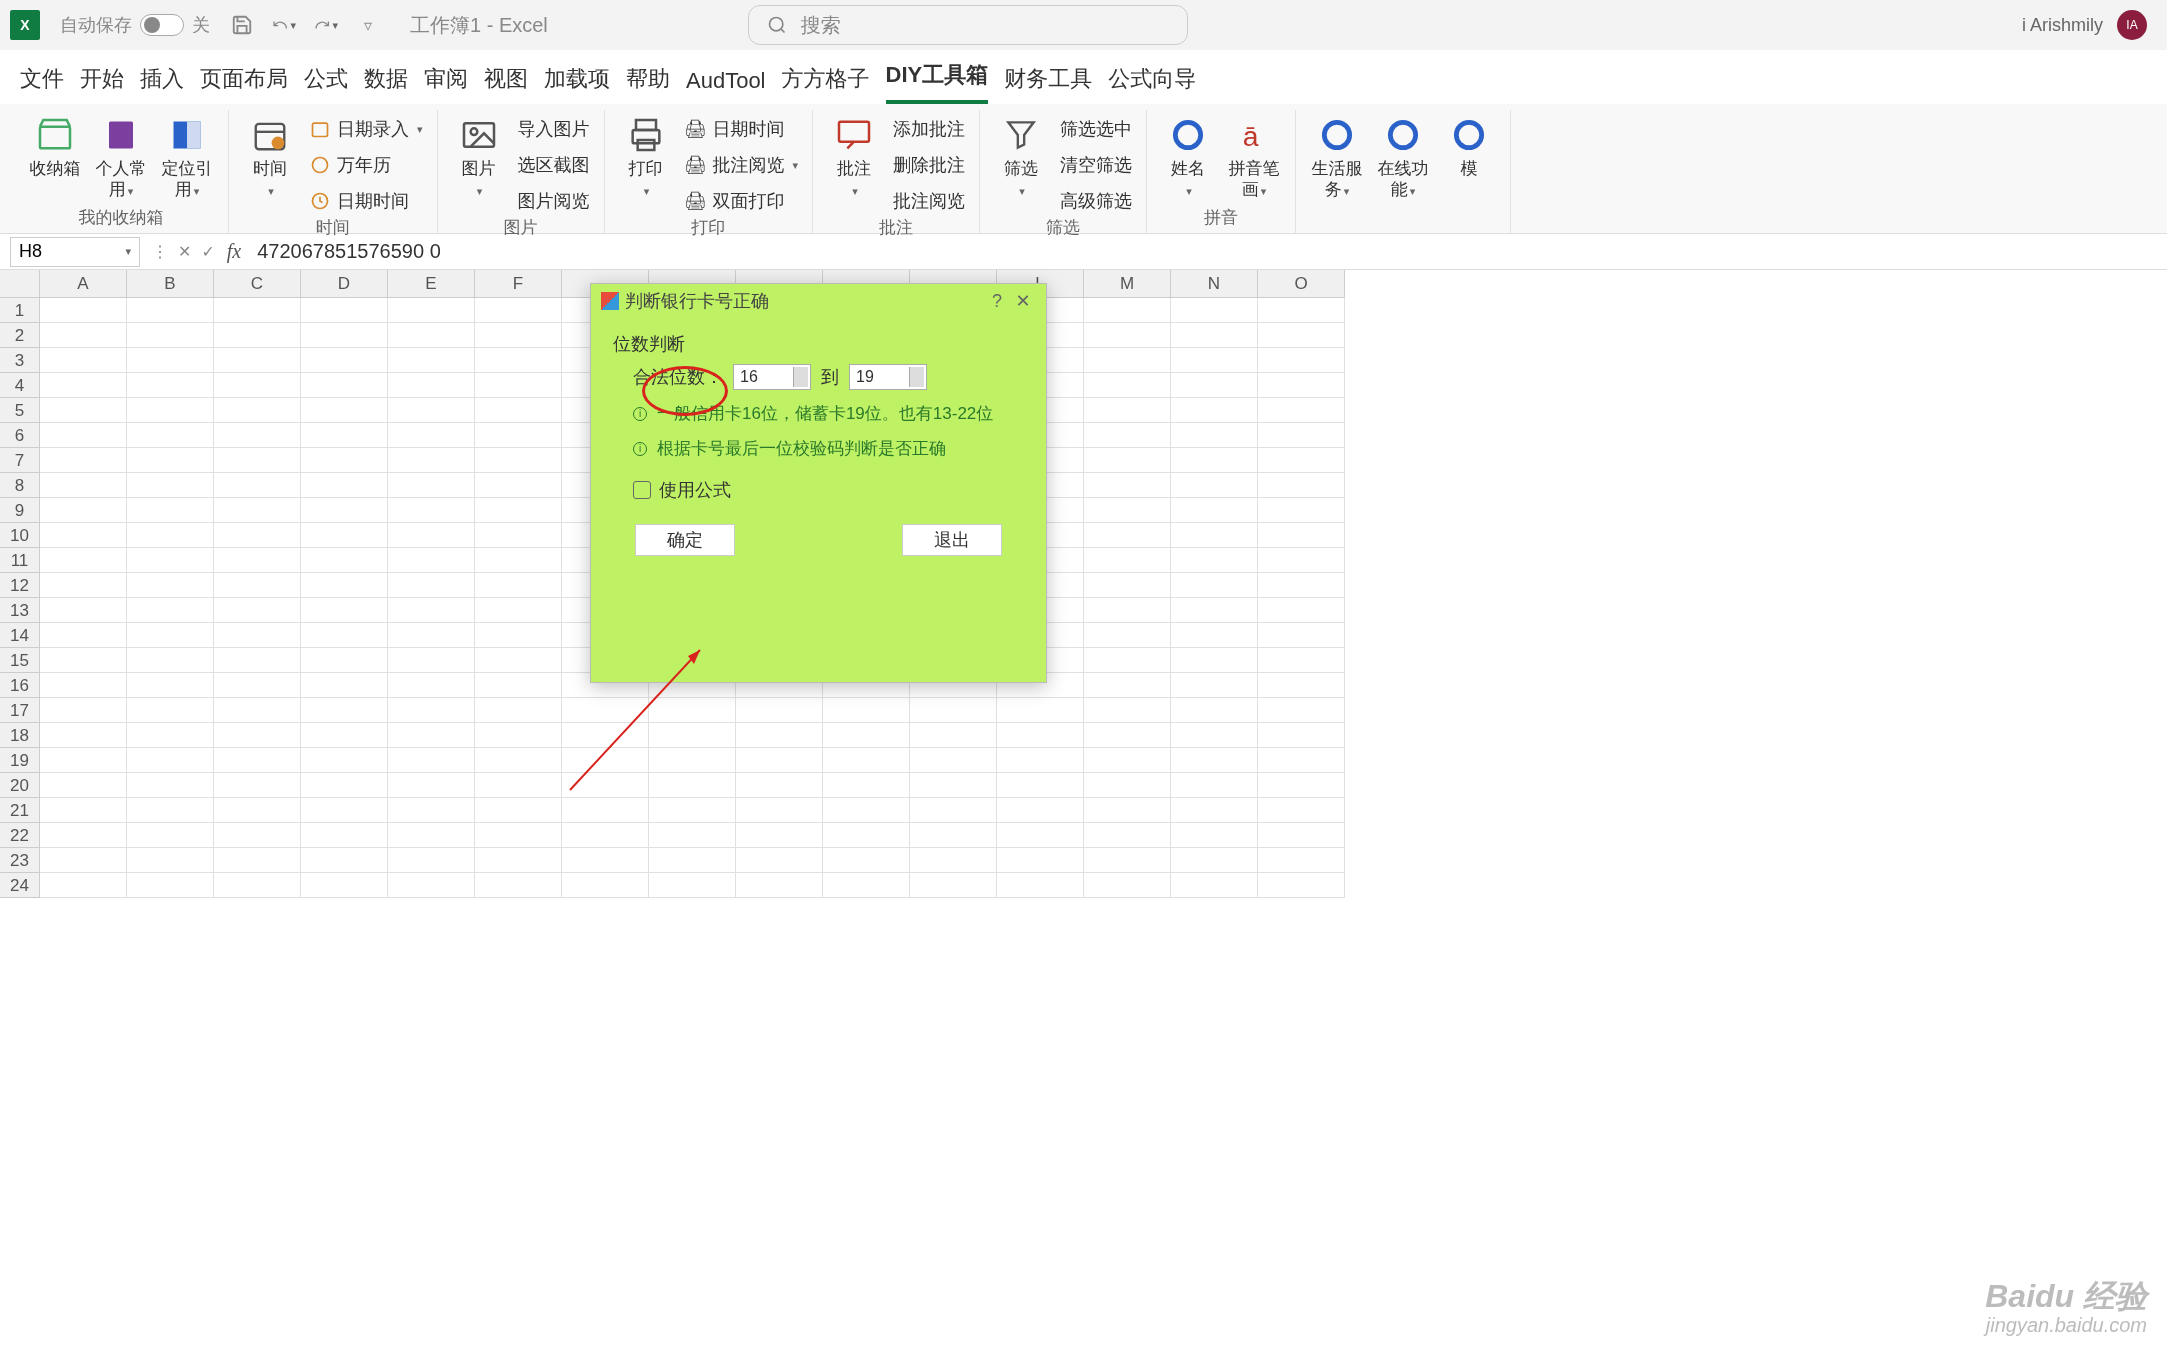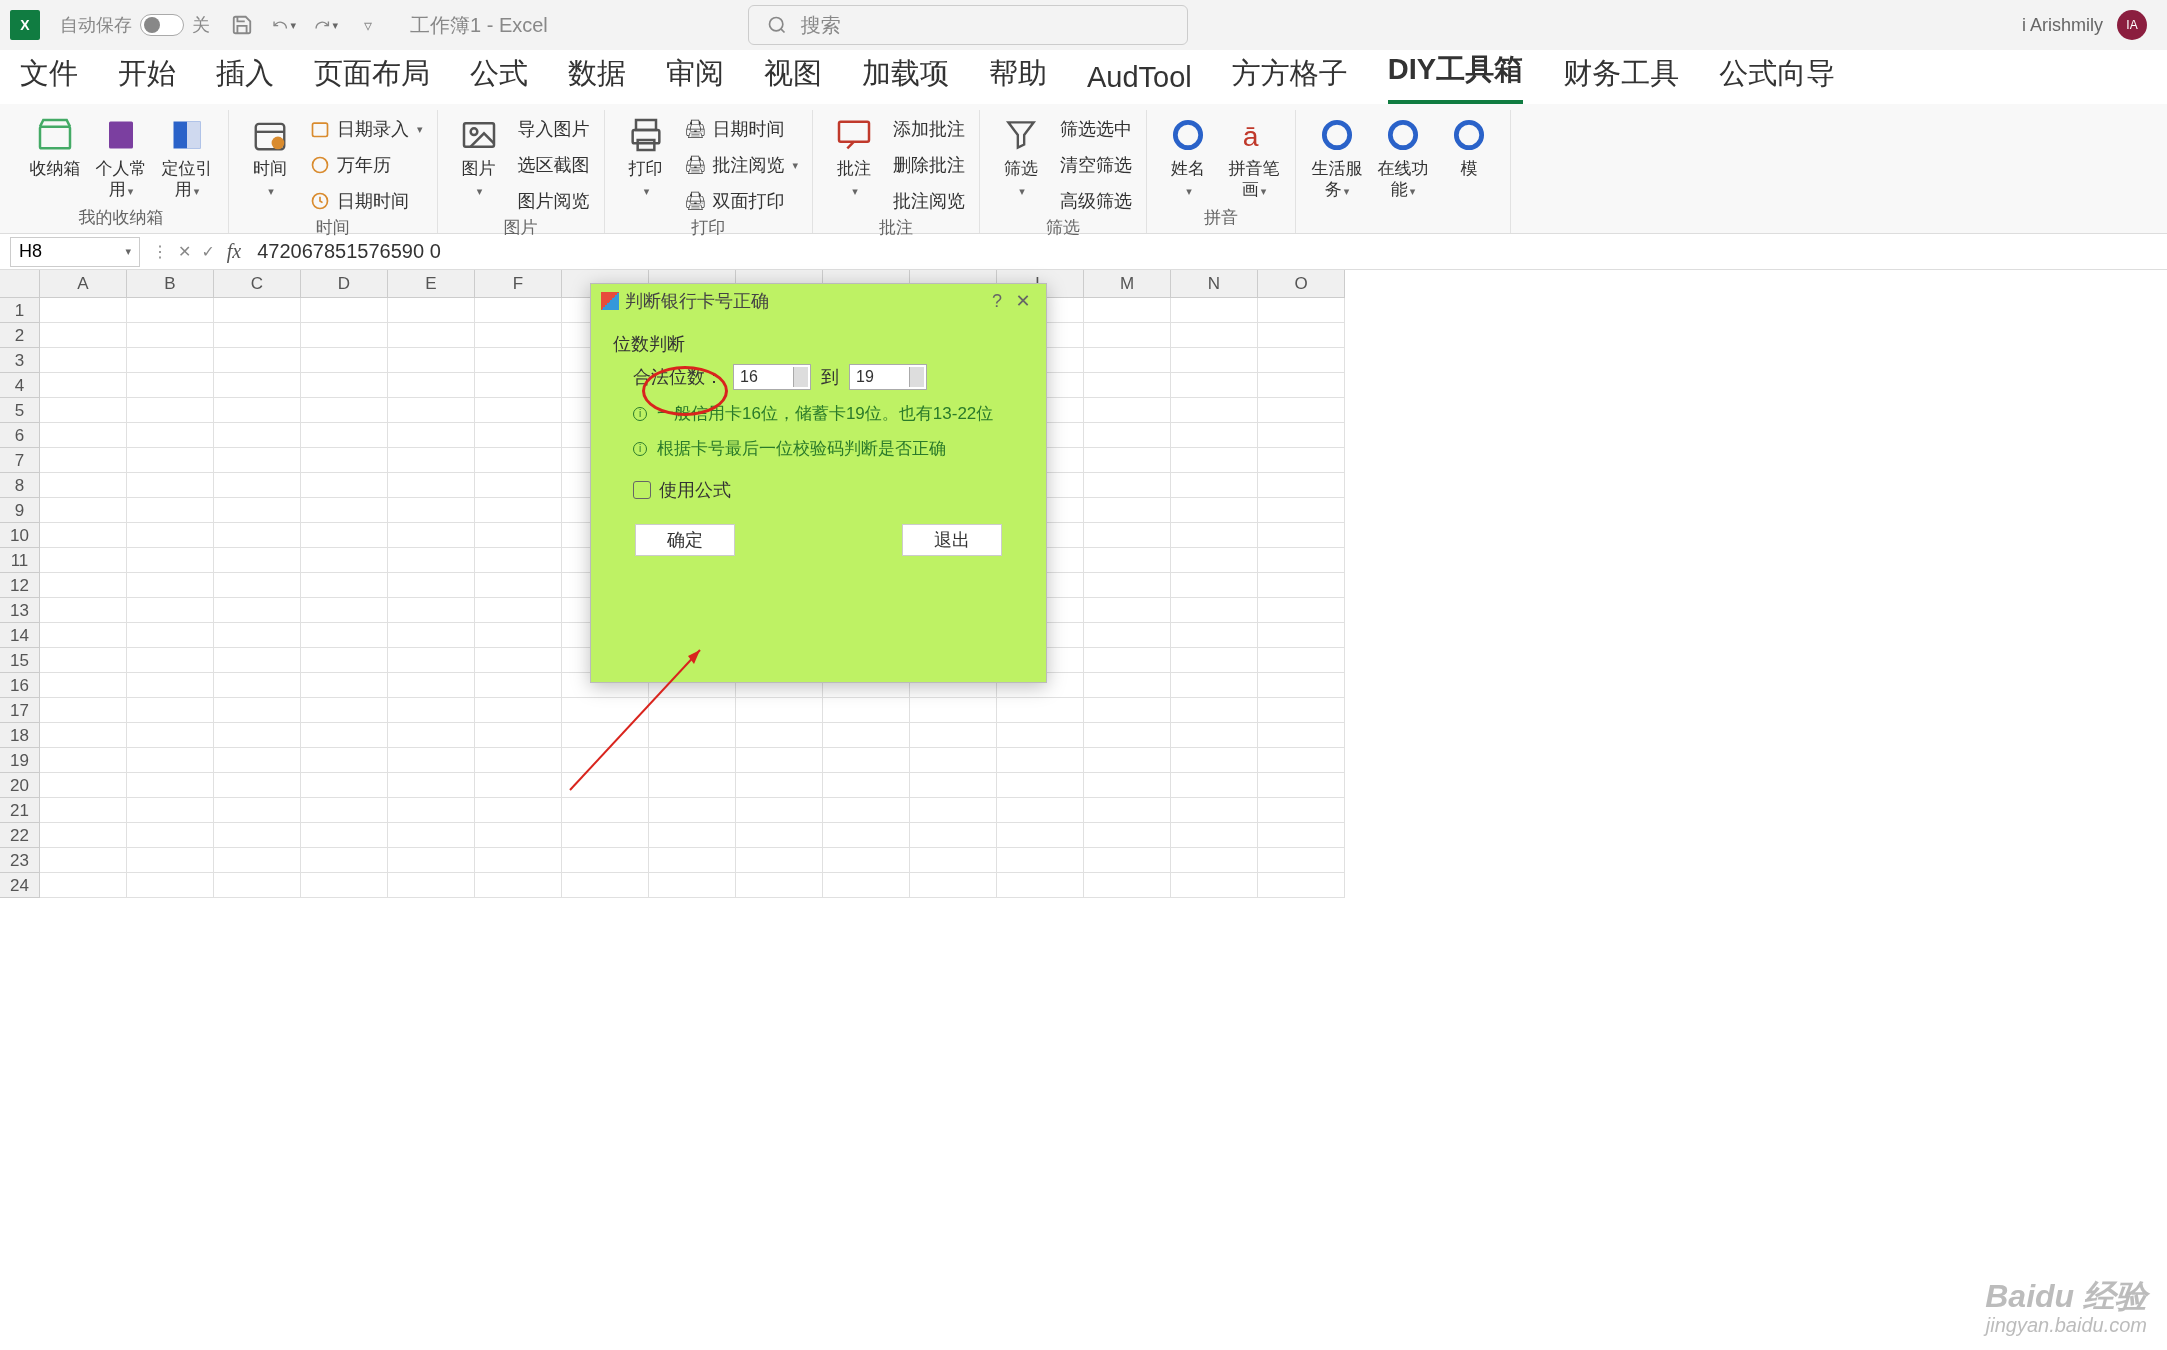--- a/index.html
+++ b/index.html
@@ -6,25 +6,25 @@
     body { background: #fff; width: 2167px; height: 1350px; overflow: hidden; position: relative; }
     
     .titlebar { height: 50px; background: #f3f3f3; display: flex; align-items: center; padding: 0 10px; }
     .excel-logo { width: 30px; height: 30px; background: #107c41; color: #fff; display: flex; align-items: center; justify-content: center; font-weight: bold; font-size: 14px; margin-right: 20px; border-radius: 2px; }
     .autosave { display: flex; align-items: center; color: #888; font-size: 18px; gap: 8px; justify-content: flex-end; }
     .toggle { width: 44px; height: 22px; border: 1px solid #aaa; border-radius: 11px; position: relative; background: #fff; }
     .toggle::after { content: ''; width: 16px; height: 16px; background: #888; border-radius: 50%; position: absolute; top: 2px; left: 3px; }
     .qat { display: flex; gap: 18px; margin-left: 20px; align-items: center; }
     .qat-icon { width: 24px; height: 24px; display: flex; align-items: center; justify-content: center; color: #888; }
     .doc-title { margin-left: 30px; color: #888; font-size: 20px; }
-    .search-box { margin-left: 200px; width: 440px; height: 40px; border: 1px solid #ccc; border-radius: 6px; display: flex; align-items: center; padding: 0 18px; gap: 14px; color: #888; font-size: 20px; }
+    .search-box { margin-left: 200px; width: 440px; height: 40px; border: 1px solid #ccc; border-radius: 12px; display: flex; align-items: center; padding: 0 18px; gap: 14px; color: #888; font-size: 20px; }
     .user-area { margin-left: auto; display: flex; align-items: center; gap: 14px; color: #666; font-size: 18px; margin-right: 10px; }
     .avatar { width: 30px; height: 30px; border-radius: 50%; background: #8b1e3f; color: #fff; display: flex; align-items: center; justify-content: center; font-size: 12px; }
 
-    .tabs { height: 54px; display: flex; align-items: end; padding: 0 20px; gap: 40px; font-size: 29px; color: #333; }
+    .tabs { height: 54px; display: flex; align-items: end; padding: 0 20px; gap: 16px; font-size: 22px; color: #333; }
     .tab { padding-bottom: 10px; cursor: pointer; }
     .tab.active { font-weight: bold; border-bottom: 4px solid #107c41; }
 
     .ribbon { height: 130px; background: #f8f8f8; border-bottom: 1px solid #ddd; display: flex; padding: 6px 14px 0; }
     .group { display: flex; flex-direction: column; align-items: center; border-right: 1px solid #e2e2e2; padding: 0 10px; }
     .group-content { flex: 1; display: flex; align-items: flex-start; gap: 4px; }
     .group-label { font-size: 17px; color: #666; padding-bottom: 4px; }
     .big-btn { display: flex; flex-direction: column; align-items: center; width: 62px; padding-top: 4px; gap: 2px; }
     .big-btn .icon { width: 42px; height: 42px; display: flex; align-items: center; justify-content: center; }
     .big-btn .lbl { font-size: 17px; color: #333; text-align: center; line-height: 1.25; }

